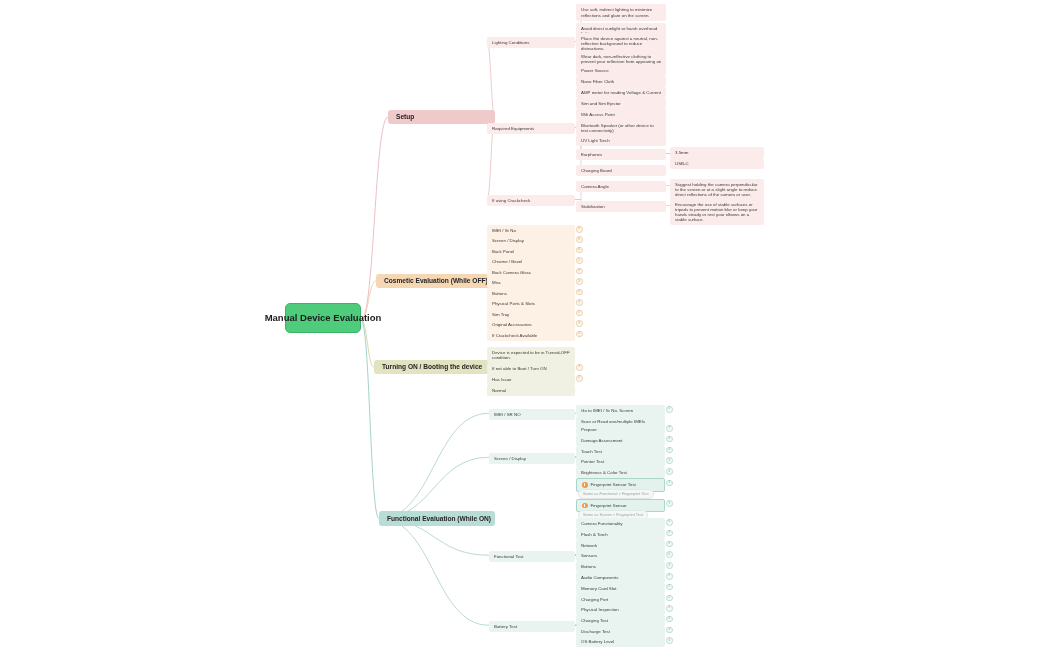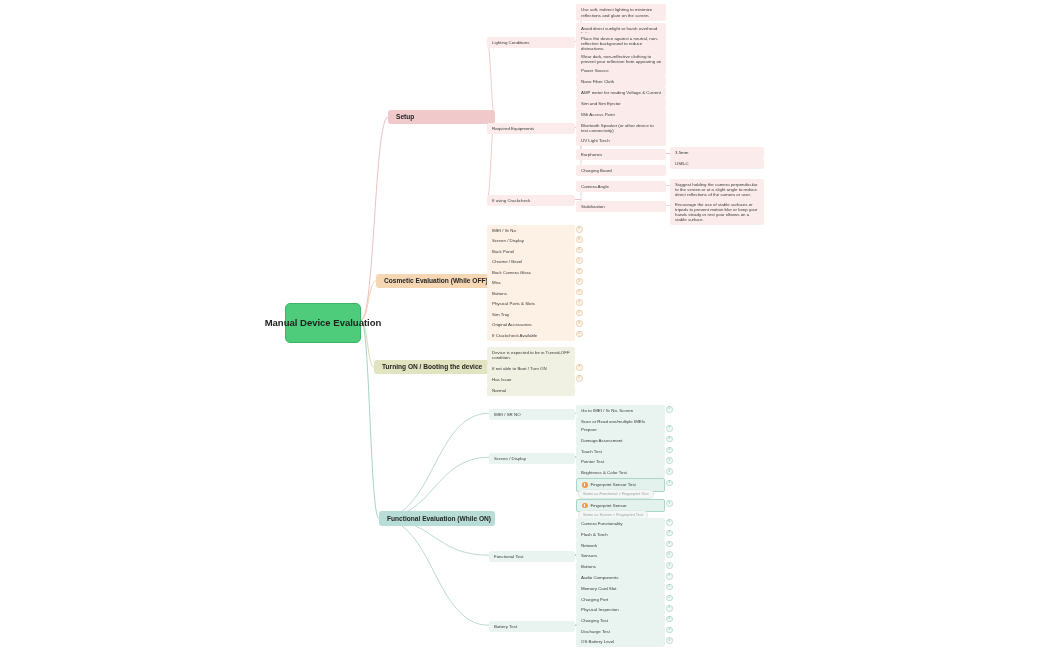--- a/index.html
+++ b/index.html
@@ -163,21 +163,21 @@
       <path d="M575,555.25 H581 V565.4499999999998 H576" fill="none" stroke="#a8cfc6" stroke-width="0.7"></path>
       <path d="M575,555.25 H581 V576.2499999999998 H576" fill="none" stroke="#a8cfc6" stroke-width="0.7"></path>
       <path d="M575,555.25 H581 V587.0499999999997 H576" fill="none" stroke="#a8cfc6" stroke-width="0.7"></path>
       <path d="M575,555.25 H581 V597.8499999999997 H576" fill="none" stroke="#a8cfc6" stroke-width="0.7"></path>
       <path d="M379,518.5 C434,518.5 434,625.25 489,625.25" fill="none" stroke="#a8cfc6" stroke-width="0.8"></path>
       <path d="M575,625.25 H581 V608.25 H576" fill="none" stroke="#a8cfc6" stroke-width="0.7"></path>
       <path d="M575,625.25 H581 V619.05 H576" fill="none" stroke="#a8cfc6" stroke-width="0.7"></path>
       <path d="M575,625.25 H581 V629.8499999999999 H576" fill="none" stroke="#a8cfc6" stroke-width="0.7"></path>
       <path d="M575,625.25 H581 V640.6499999999999 H576" fill="none" stroke="#a8cfc6" stroke-width="0.7"></path>
     </svg>
-<div class="node root" style="left: 285px; top: 303px; width: 76px; height: 40px;">
+<div class="node root" style="left: 285px; top: 303px; width: 76px; height: 30px;">
       <span class="txt">Manual Device Evaluation</span>
     </div>
     <div class="node b1 setup" style="left: 388px; top: 110px; width: 107px; height: 14px;">
       <span class="txt">Setup</span>
     </div>
     <div class="node b1 cosmetic" style="left: 376px; top: 274px; width: 119px; height: 14px;">
       <span class="txt">Cosmetic Evaluation (While OFF)</span>
     </div>
     <div class="node b1 turnon" style="left: 374px; top: 360px; width: 121px; height: 14px;">
       <span class="txt">Turning ON / Booting the device</span>

